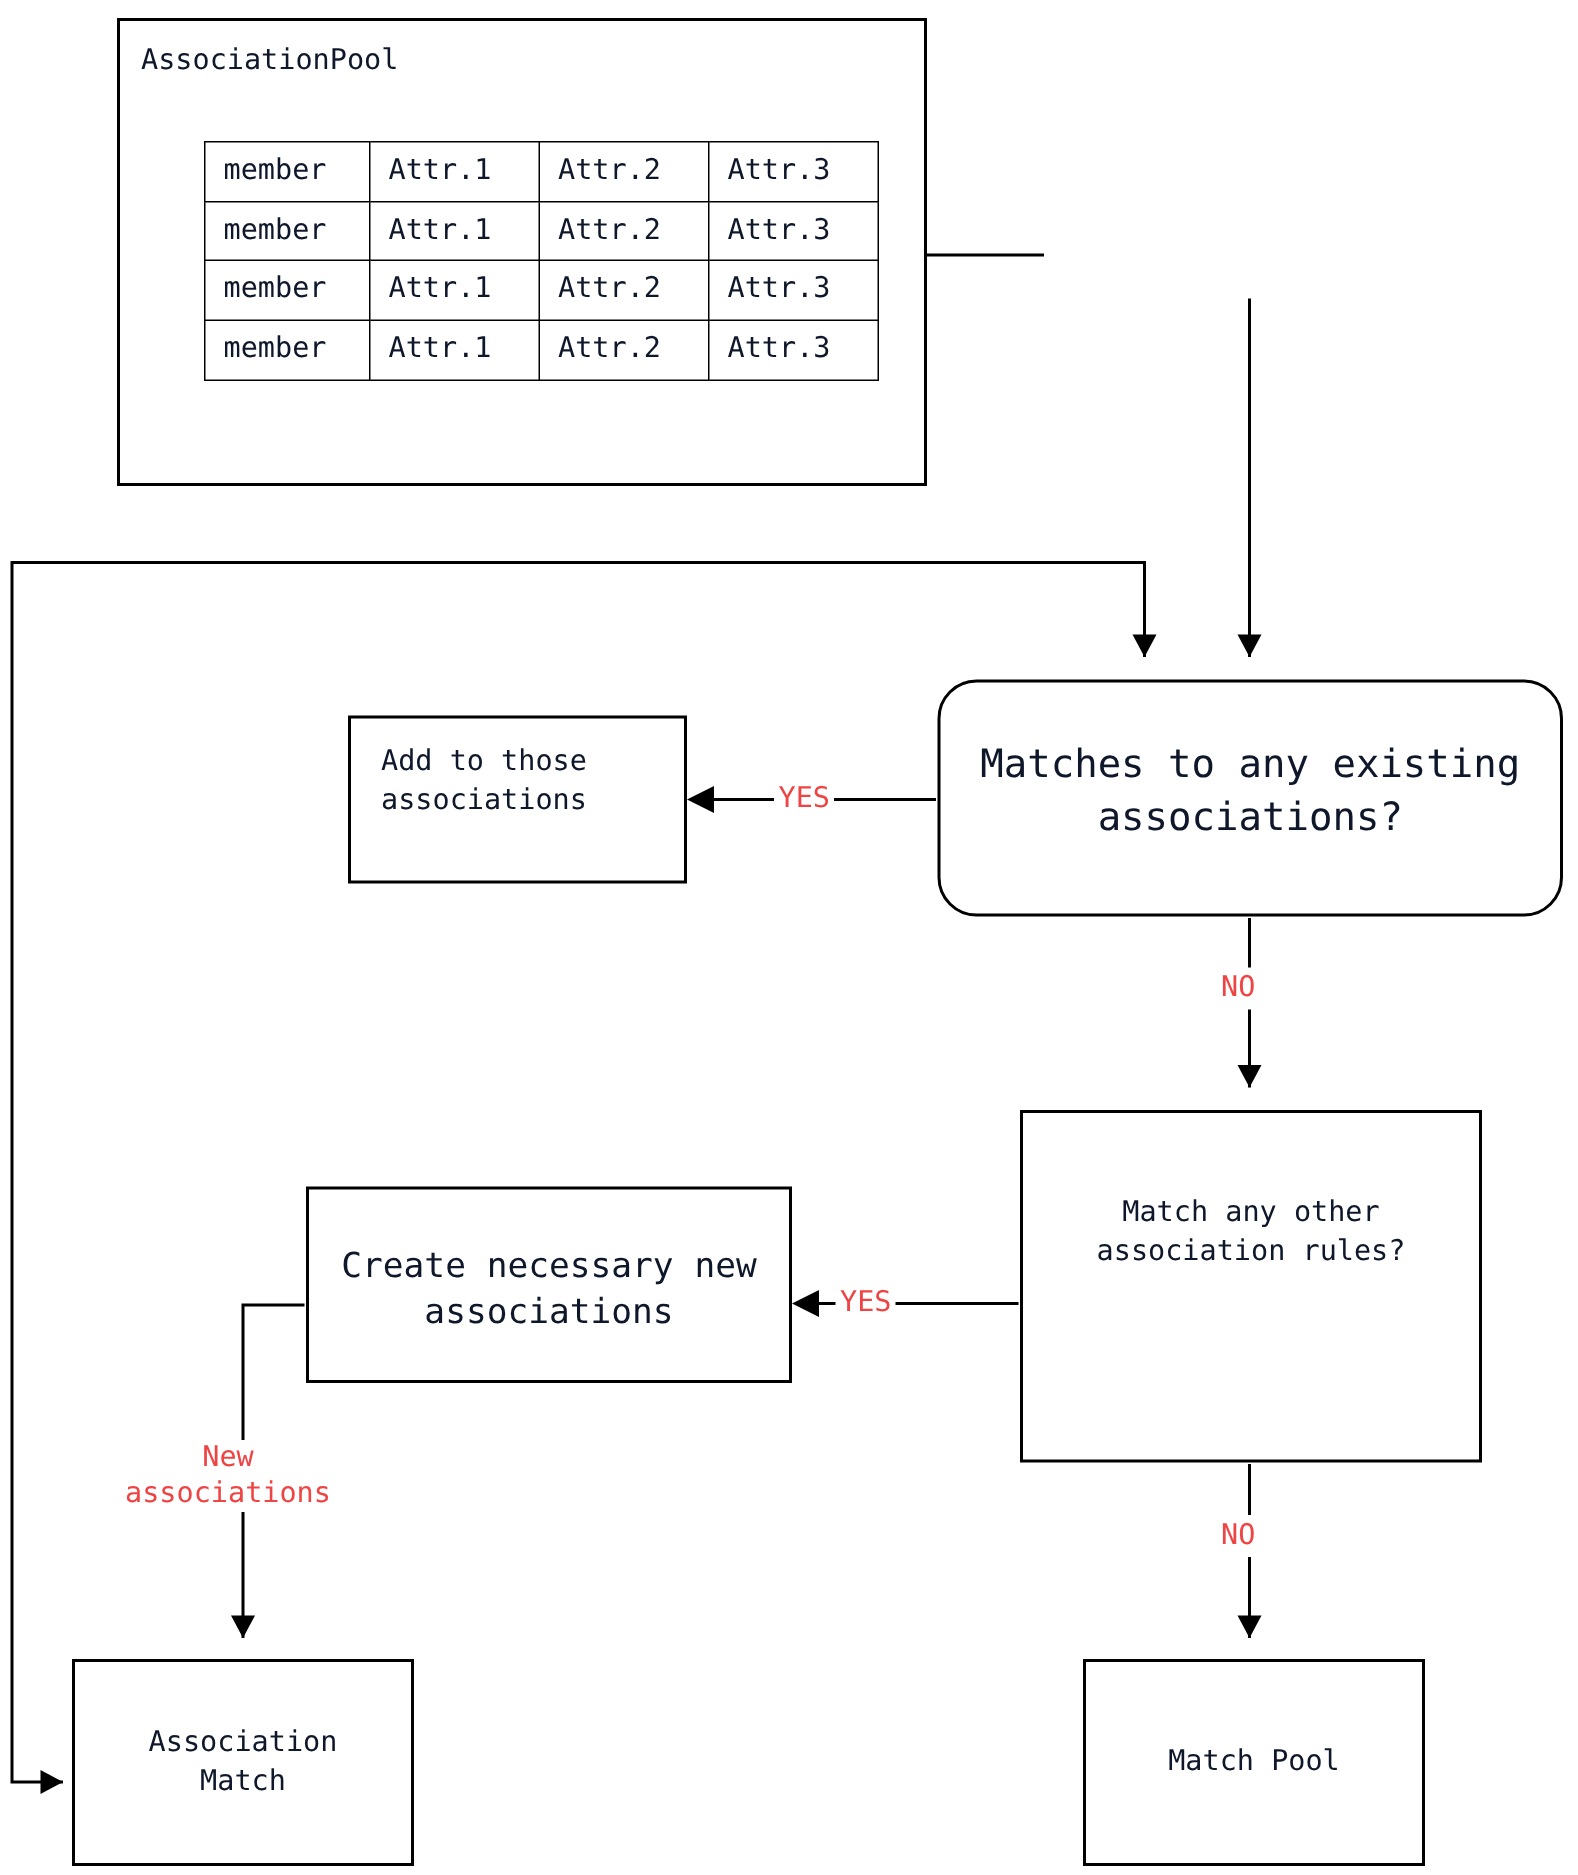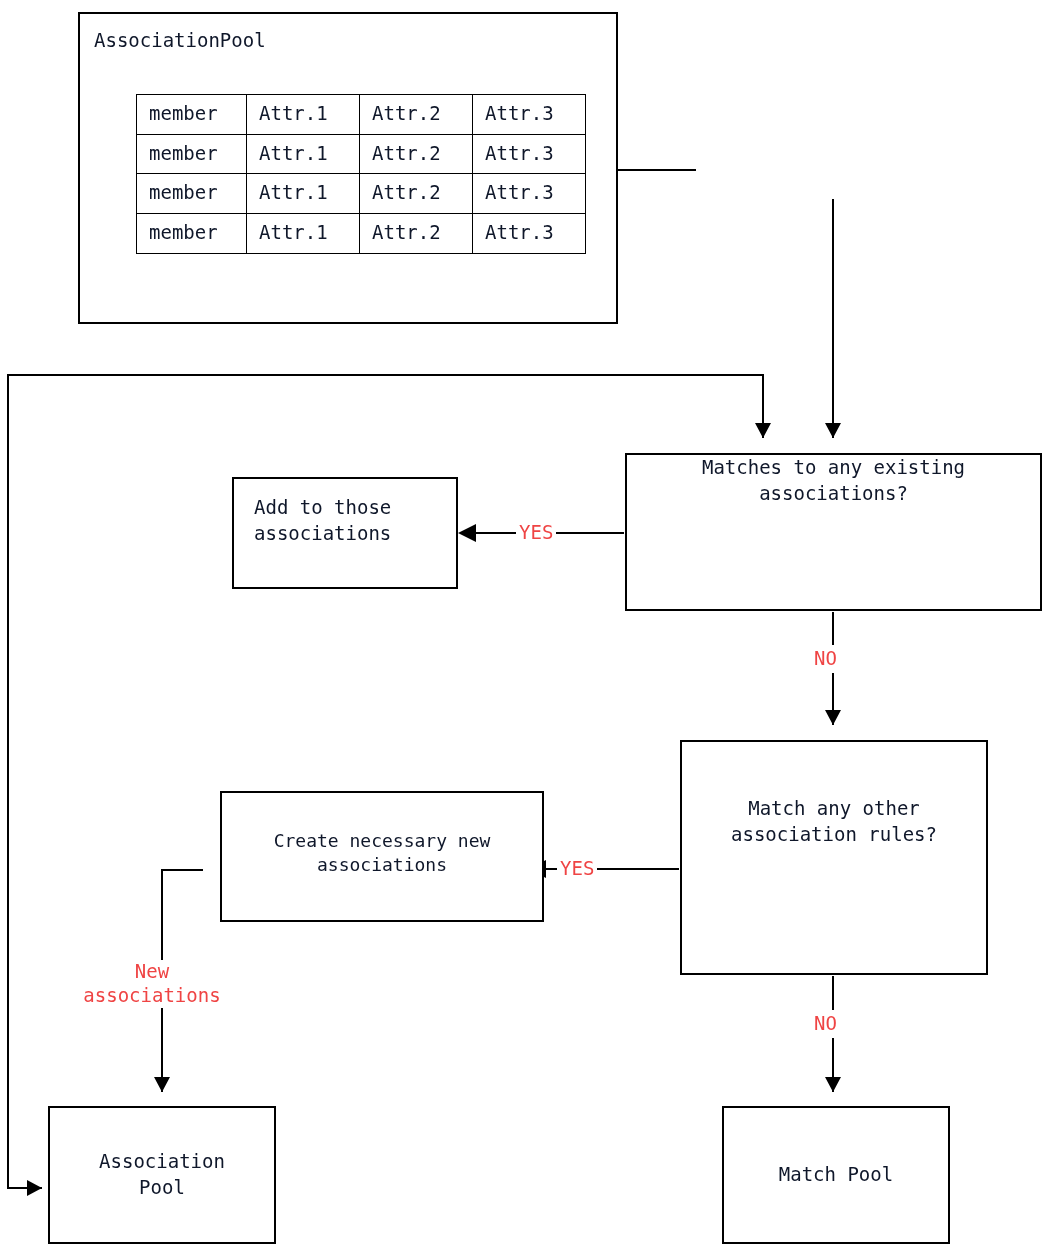--- a/index.html
+++ b/index.html
@@ -83,22 +83,24 @@
     height: 56px;
     font-size: 19px;
   }
 
   
   #dec1 {
     left: 625px;
     top: 453px;
     width: 417px;
     height: 158px;
-    font-size: 19px;
-    align-items: flex-start;
+    font-size: 26px;
+    align-items: flex-start;
+    padding-top: 38px;
+    border-radius: 26px;
   }
 
   
   #addto {
     left: 232px;
     top: 477px;
     width: 226px;
     height: 112px;
     font-size: 19px;
     align-items: flex-start;
@@ -117,24 +119,23 @@
     align-items: flex-start;
     padding-top: 54px;
   }
 
   
   #createnew {
     left: 204px;
     top: 791px;
     width: 324px;
     height: 131px;
-    font-size: 18px;
+    font-size: 23px;
     align-items: flex-start;
     padding-top: 36px;
-    margin-left: 16px;
   }
 
   
   #assoclist {
     left: 48px;
     top: 1106px;
     width: 228px;
     height: 138px;
     font-size: 19px;
   }
@@ -247,21 +248,21 @@
   <div class="node" id="addto">Add to those
 associations</div>
 
   <div class="node" id="dec2">Match any other
 association rules?</div>
 
   <div class="node" id="createnew">Create necessary new
 associations</div>
 
   <div class="node" id="assoclist">Association
-Pool</div>
+Match</div>
 
   <div class="node" id="orphan">Match Pool</div>
 
   <div class="edge-label" id="lbl-yes1">YES</div>
   <div class="edge-label" id="lbl-yes2">YES</div>
   <div class="edge-label" id="lbl-no1">NO</div>
   <div class="edge-label" id="lbl-no2">NO</div>
   <div class="edge-label" id="lbl-new">New
 associations</div>
 

